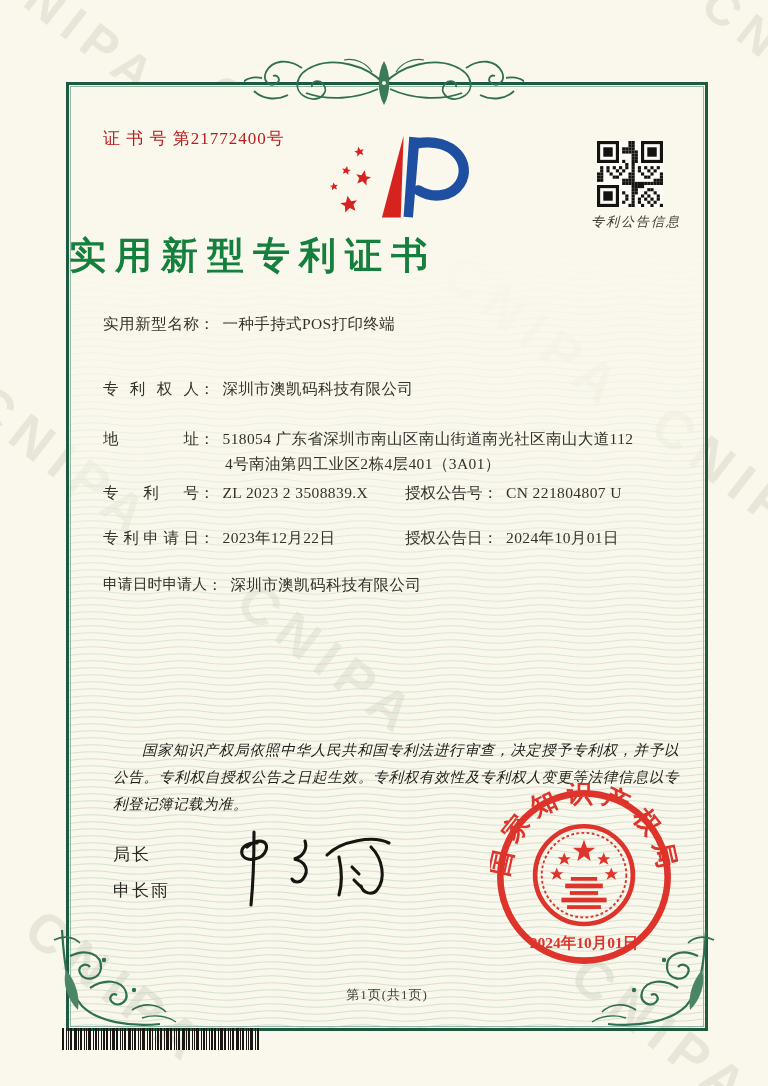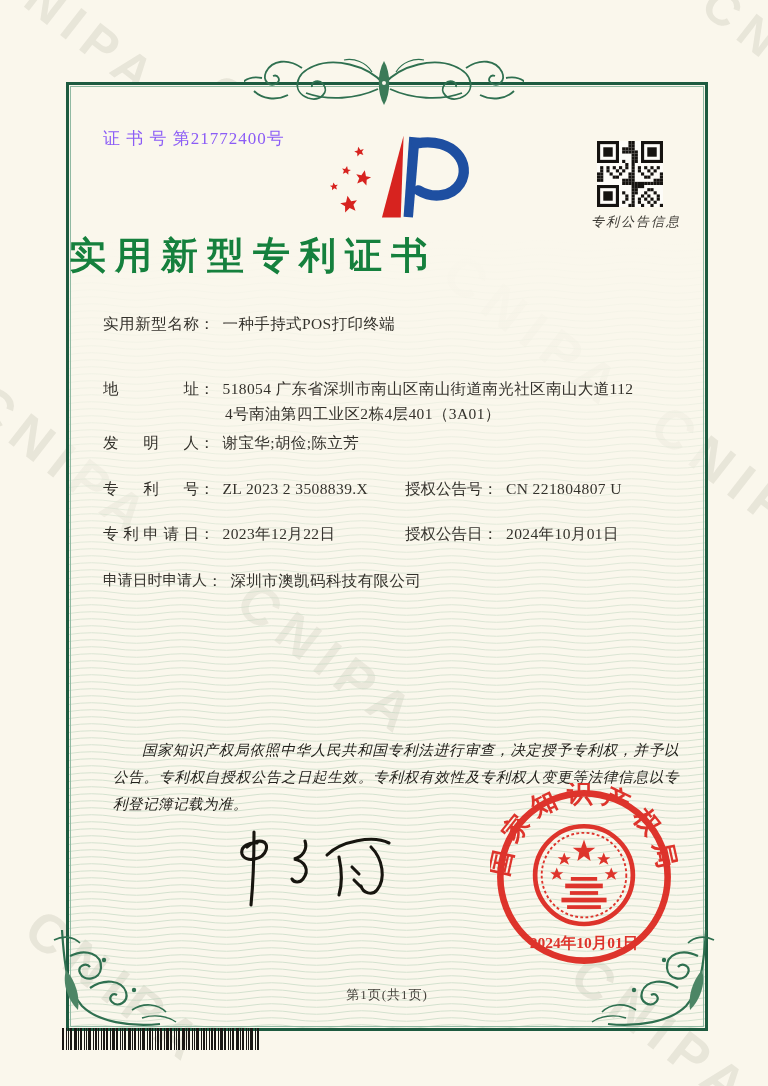--- a/index.html
+++ b/index.html
@@ -27,21 +27,21 @@
   .frame{
     position:absolute;left:66px;top:82px;width:636px;height:943px;
     border:3px solid #1d5b40;z-index:1;background:transparent;
   }
   .frame-inner{position:absolute;inset:1px;border:1px solid #8fb9a2;pointer-events:none;z-index:0;}
   .waves{position:absolute;inset:0;z-index:0;}
   .wavefade{position:absolute;inset:0;z-index:0;
     background:linear-gradient(180deg,#faf7ec 0%,#faf7ec 16%,rgba(250,247,236,0.7) 34%,rgba(250,247,236,0.2) 56%,rgba(250,247,236,0) 78%);}
   .content{position:absolute;inset:0;z-index:2;}
   
-  .certno{position:absolute;left:34px;top:42px;font-size:17px;letter-spacing:1px;color:#8b5cf6;}
+  .certno{position:absolute;left:34px;top:42px;font-size:17px;letter-spacing:1px;color:#b91c1c;}
   .logo{position:absolute;left:252px;top:48px;width:152px;height:94px;}
   .qr{position:absolute;right:42px;top:56px;width:66px;height:66px;background:#fdfcf8;}
   .qrcap{position:absolute;right:24px;top:128px;width:104px;text-align:right;
          font-size:13px;letter-spacing:2px;color:#3b3933;font-style:italic;}
   .title{position:absolute;left:0;right:0;top:146px;
          font-size:37px;font-weight:bold;letter-spacing:9px;color:#15803d;}
   
   .fields{position:absolute;left:34px;right:30px;top:226px;font-size:15.5px;line-height:25px;color:#33312b;}
   .row{margin-bottom:0;}
   .lbl{display:inline-block;width:96px;text-align:justify;text-align-last:justify;vertical-align:top;}
@@ -252,26 +252,26 @@
           </g>
         </svg>
       <div class="qrcap">专利公告信息</div>
 
       <div class="title">实用新型专利证书</div>
 
       <div class="fields">
         <div class="row mb-name">
           <span class="lbl">实用新型名称</span><span class="sep">：</span><span class="val">一种手持式POS打印终端</span>
         </div>
+        <div class="row mb-holder">
+          <span class="lbl">专利权人</span><span class="sep">：</span><span class="val">深圳市澳凯码科技有限公司</span>
+        </div>
         <div class="row mb-addr">
           <span class="lbl">地址</span><span class="sep">：</span><span class="val">518054 广东省深圳市南山区南山街道南光社区南山大道112</span>
           <span class="val val2">4号南油第四工业区2栋4层401（3A01）</span>
-        </div>
-        <div class="row mb-inv">
-          <span class="lbl">发明人</span><span class="sep">：</span><span class="val">谢宝华;胡俭;陈立芳</span>
         </div>
         <div class="row cols mb-pat">
           <div class="cell-l">
             <span class="lbl">专利号</span><span class="sep">：</span><span class="val">ZL 2023 2 3508839.X</span>
           </div>
           <div class="cell-r">
             <span>授权公告号</span><span class="sep">：</span><span class="val">CN 221804807 U</span>
           </div>
         </div>
         <div class="row cols mb-date">
@@ -282,20 +282,24 @@
             <span>授权公告日</span><span class="sep">：</span><span class="val">2024年10月01日</span>
           </div>
         </div>
         <div class="row wide mb-app">
           <span class="lbl">申请日时申请人</span><span class="sep">：</span><span class="val">深圳市澳凯码科技有限公司</span>
         </div>
       </div>
 
       <div class="statement">国家知识产权局依照中华人民共和国专利法进行审查，决定授予专利权，并予以公告。专利权自授权公告之日起生效。专利权有效性及专利权人变更等法律信息以专利登记簿记载为准。</div>
 
+      <div class="signer">
+        <div>局长</div>
+        <div>申长雨</div>
+      </div>
 
       <svg class="sig" viewBox="0 0 200 90">
         <g fill="none" stroke="#17150f" stroke-width="3.1" stroke-linecap="round">
           <path d="M28,20 C40,10 50,14 47,23 C44,33 26,36 23,27 C21,19 31,15 38,16"></path>
           <path d="M35,5 C35,30 34,58 32,78"></path>
           <path d="M86,14 C89,23 83,30 75,32 C86,34 91,43 84,52 C81,56 75,56 73,52"></path>
           <path d="M108,28 C122,14 154,8 170,16"></path>
           <path d="M120,30 C123,44 123,58 120,68"></path>
           <path d="M152,20 C164,32 167,52 158,63 C153,69 144,66 142,59"></path>
           <path d="M133,40 L140,47"></path>

